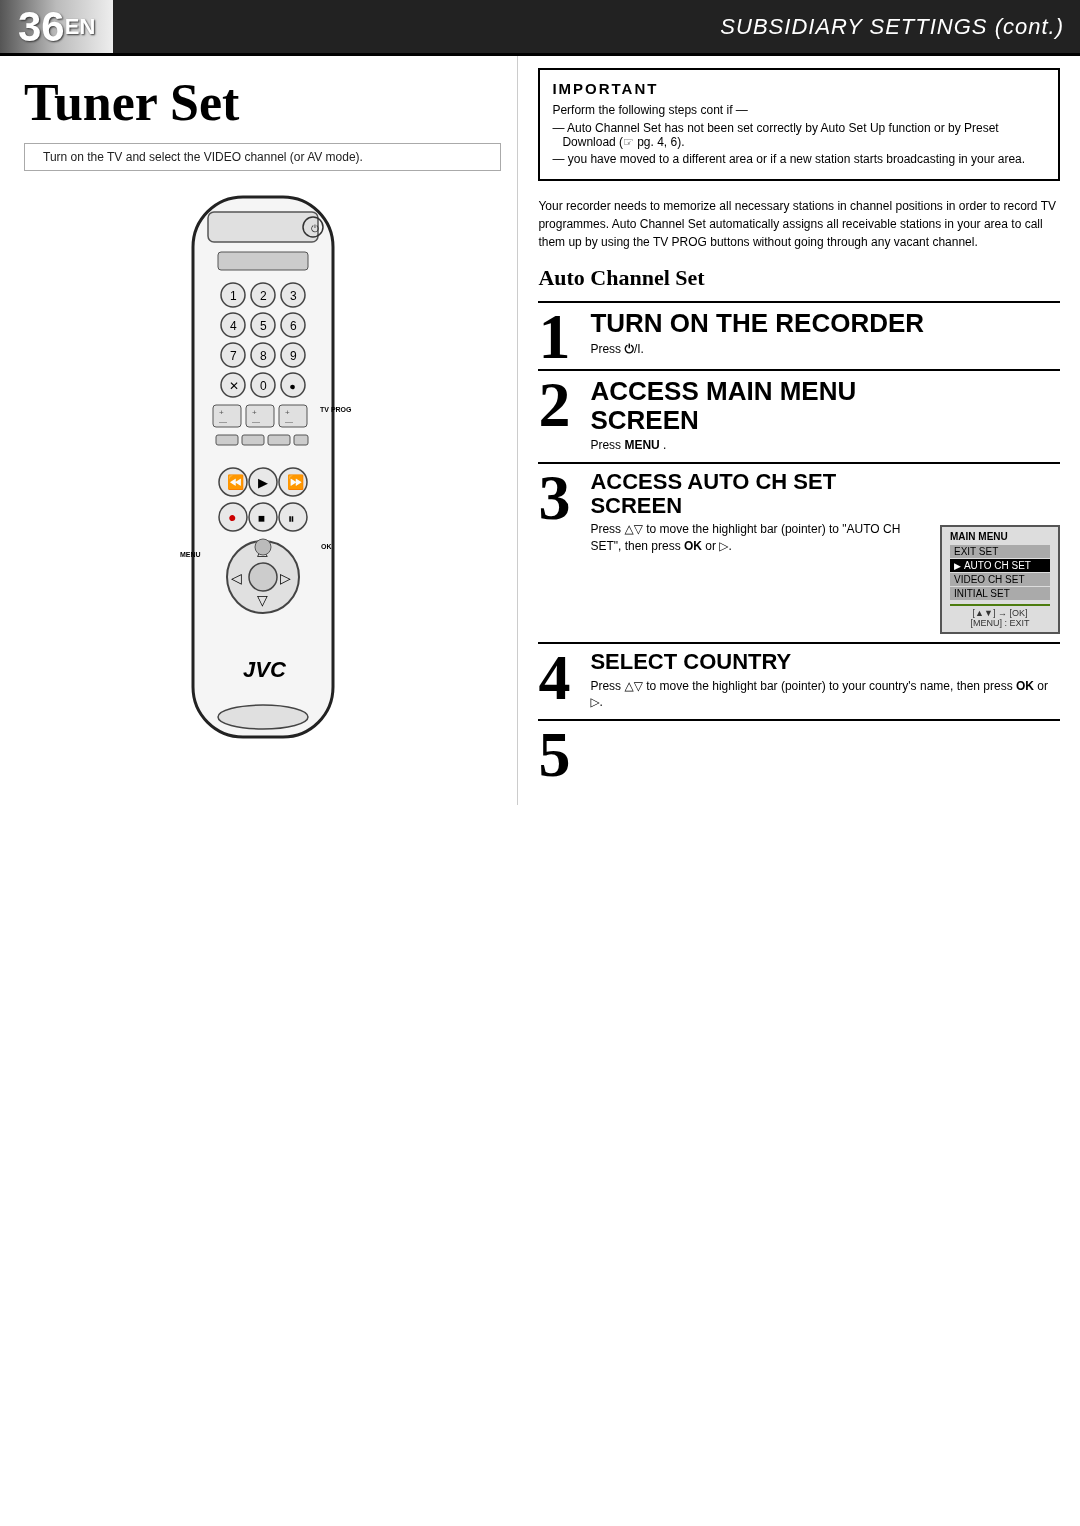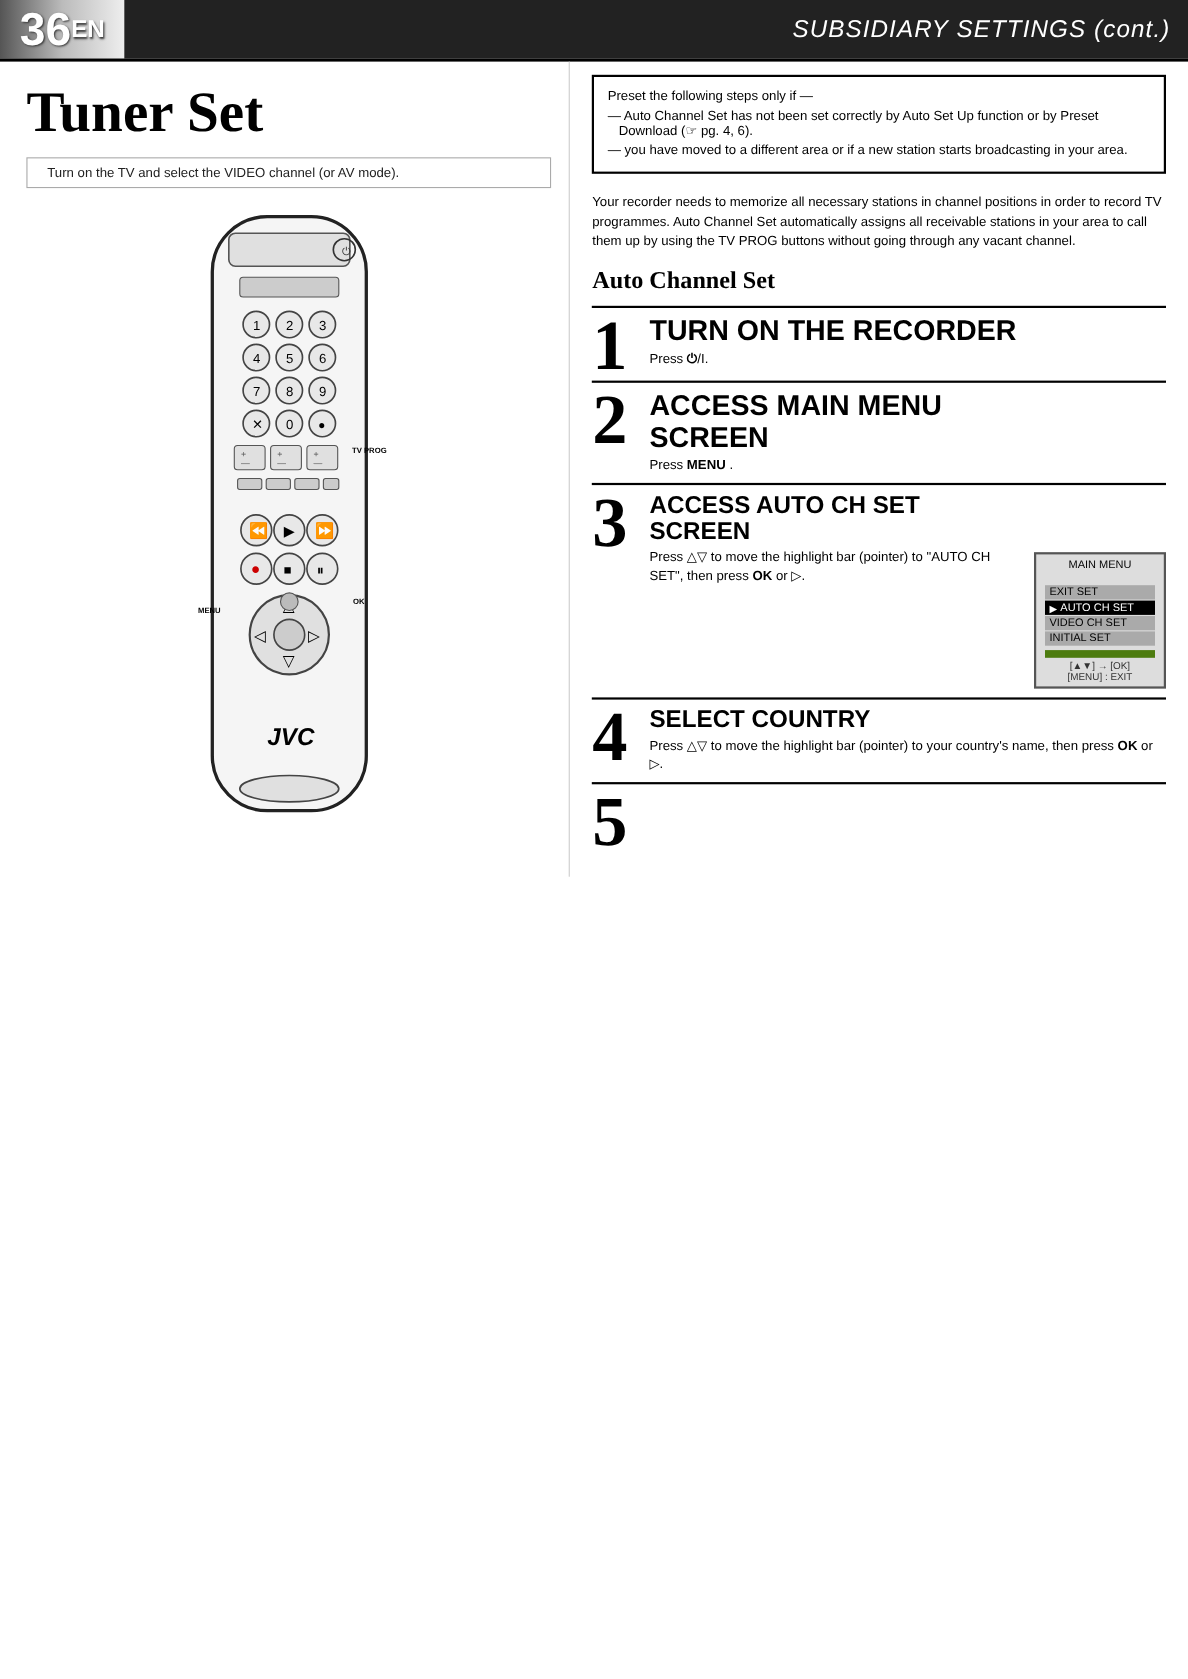--- a/index.html
+++ b/index.html
@@ -194,24 +194,24 @@
     
     .menu-screenshot {
       border: 2px solid #555;
       background: #ddd;
       padding: 4px 8px;
       min-width: 120px;
       font-size: 10px;
       margin-top: 4px;
     }
     .menu-screenshot .menu-title {
-      text-align: center;
+      text-align: left;
       font-size: 10px;
-      font-weight: normal;
-      margin-bottom: 13px;
+      font-weight: bold;
+      margin-bottom: 3px;
     }
     .menu-screenshot .menu-item {
       font-size: 10px;
       padding: 1px 4px;
       margin: 1px 0;
       background: #aaa;
       color: #000;
     }
     .menu-screenshot .menu-item.selected {
       background: #000000;
@@ -222,21 +222,21 @@
     }
     .menu-screenshot .menu-item.selected::before {
       content: '▶';
       font-size: 9px;
     }
     .menu-screenshot .menu-footer {
       margin-top: 4px;
       font-size: 9px;
       text-align: center;
       color: #333;
-      border-top: 7px solid #4d7c0f;
+      border-top: 2px solid #4d7c0f;
       padding-top: 2px;
     }
   </style>
 </head>
 <body>
 
 <div class="header">
   <div class="header-page-num">
     <span>36</span>
       <span class="en">EN</span>
@@ -347,21 +347,22 @@
         <ellipse cx="105" cy="530" rx="45" ry="12" fill="#e0e0e0" stroke="#444" stroke-width="1.5"></ellipse>
 
         <circle cx="105" cy="360" r="8" fill="#bbb" stroke="#555" stroke-width="1"></circle>
       </svg>
     </div>
   </div>
 
   <div class="right-col">
 
     <div class="important-box">
-      <div class="important-intro">Preset the following steps only if —</div>
+      <div class="important-title">IMPORTANT</div>
+      <div class="important-intro">Perform the following steps cont if —</div>
       <ul class="important-list">
         <li>— Auto Channel Set has not been set correctly by Auto Set Up function or by Preset Download (☞ pg. 4, 6).</li>
         <li>— you have moved to a different area or if a new station starts broadcasting in your area.</li>
       </ul>
     </div>
 
     <div class="body-text">Your recorder needs to memorize all necessary stations in channel positions in order to record TV programmes. Auto Channel Set automatically assigns all receivable stations in your area to call them up by using the TV PROG buttons without going through any vacant channel.</div>
 
     <div class="section-heading">Auto Channel Set</div>
 

